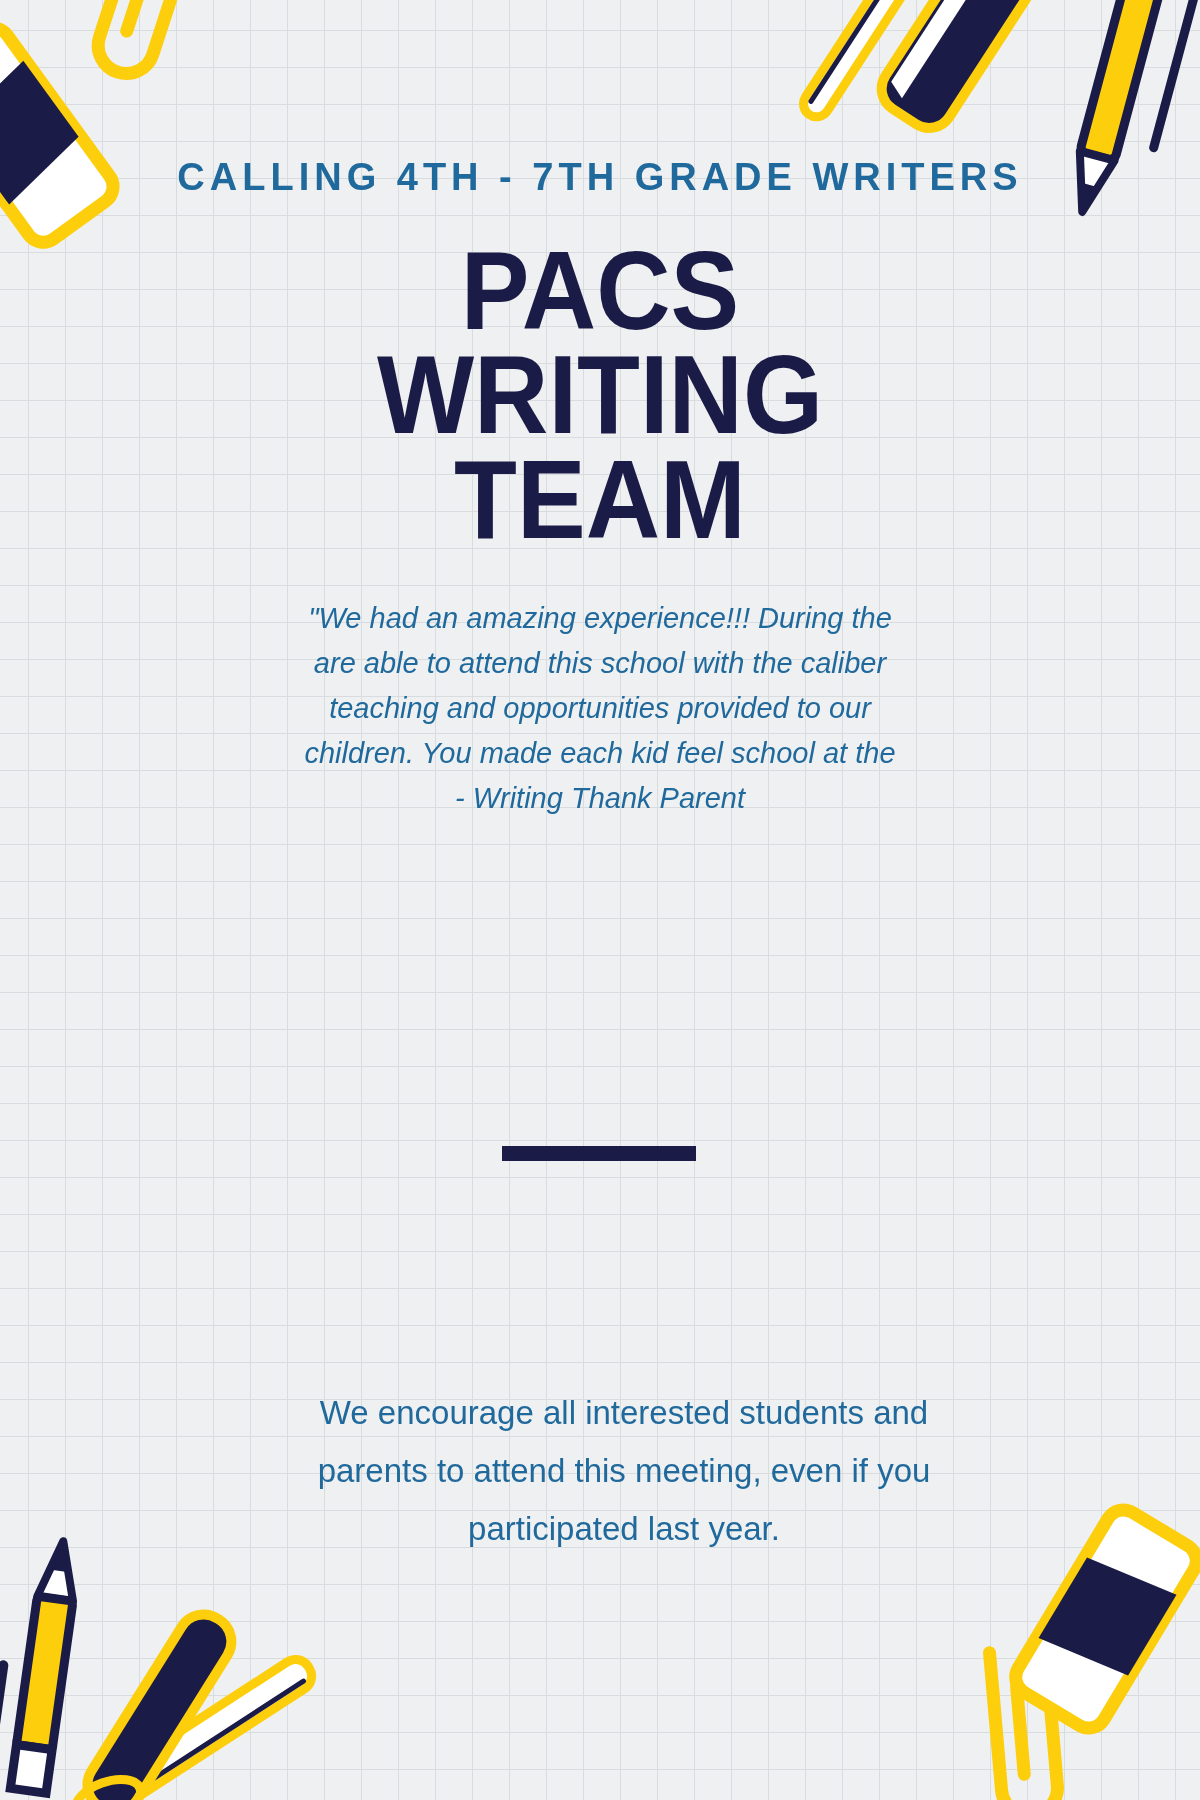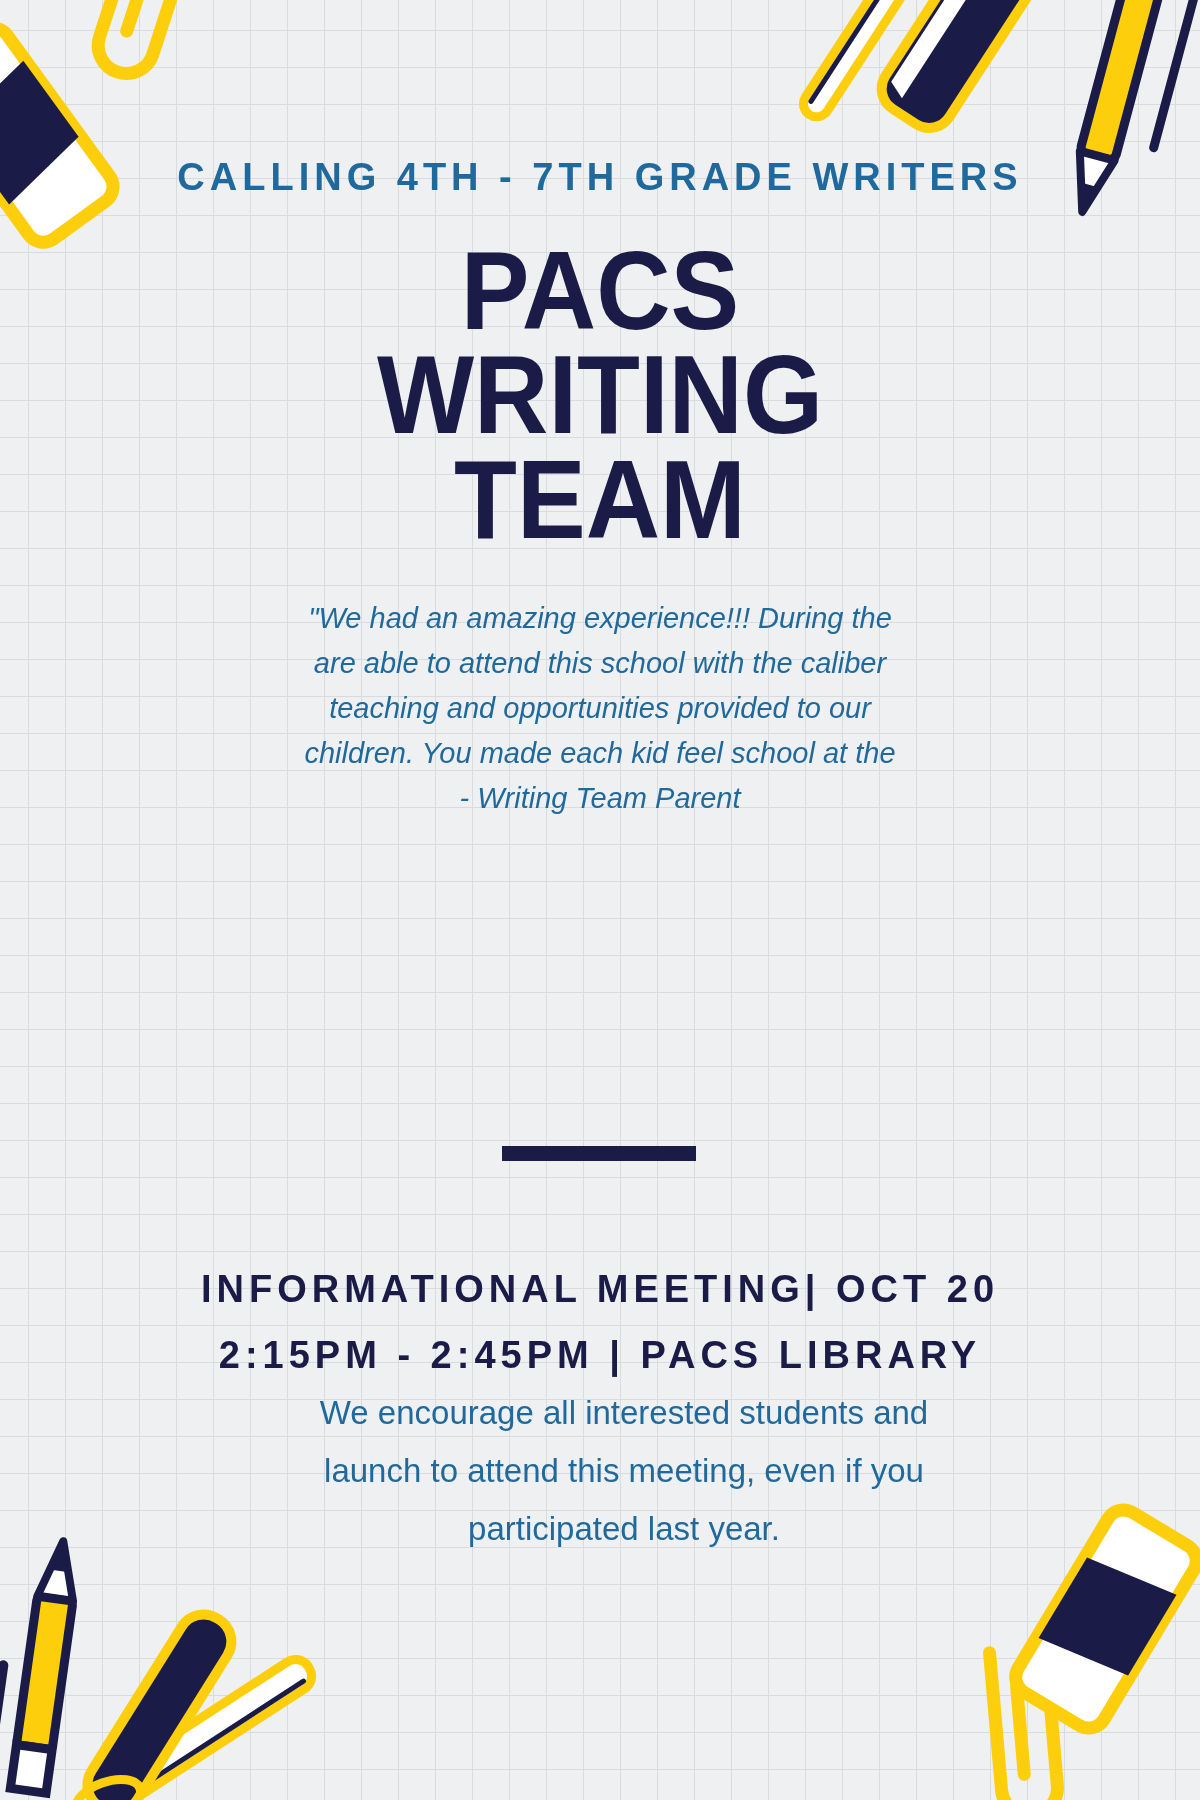--- a/index.html
+++ b/index.html
@@ -130,29 +130,25 @@
     <span>PACS</span>
     <span>WRITING</span>
     <span>TEAM</span>
   </h1>
 
   <blockquote class="block quote">
     <div>"We had an amazing experience!!! During the</div>
     <div>are able to attend this school with the caliber</div>
     <div>teaching and opportunities provided to our</div>
     <div>children. You made each kid feel school at the</div>
-    <div>- Writing Team Parent</div>
+    <div>- Writing Thank Parent</div>
   </blockquote>
 
   <div class="divider"></div>
 
-  <h2 class="block meeting">
-    <div>INFORMATIONAL MEETING| OCT 20</div>
-    <div>2:15PM - 2:45PM | PACS LIBRARY</div>
-  </h2>
 
   <p class="block body-text">
     <span style="display:block">We encourage all interested students and</span>
-    <span style="display:block">launch to attend this meeting, even if you</span>
+    <span style="display:block">parents to attend this meeting, even if you</span>
     <span style="display:block">participated last year.</span>
   </p>
 
 </div>
 
 </body></html>

